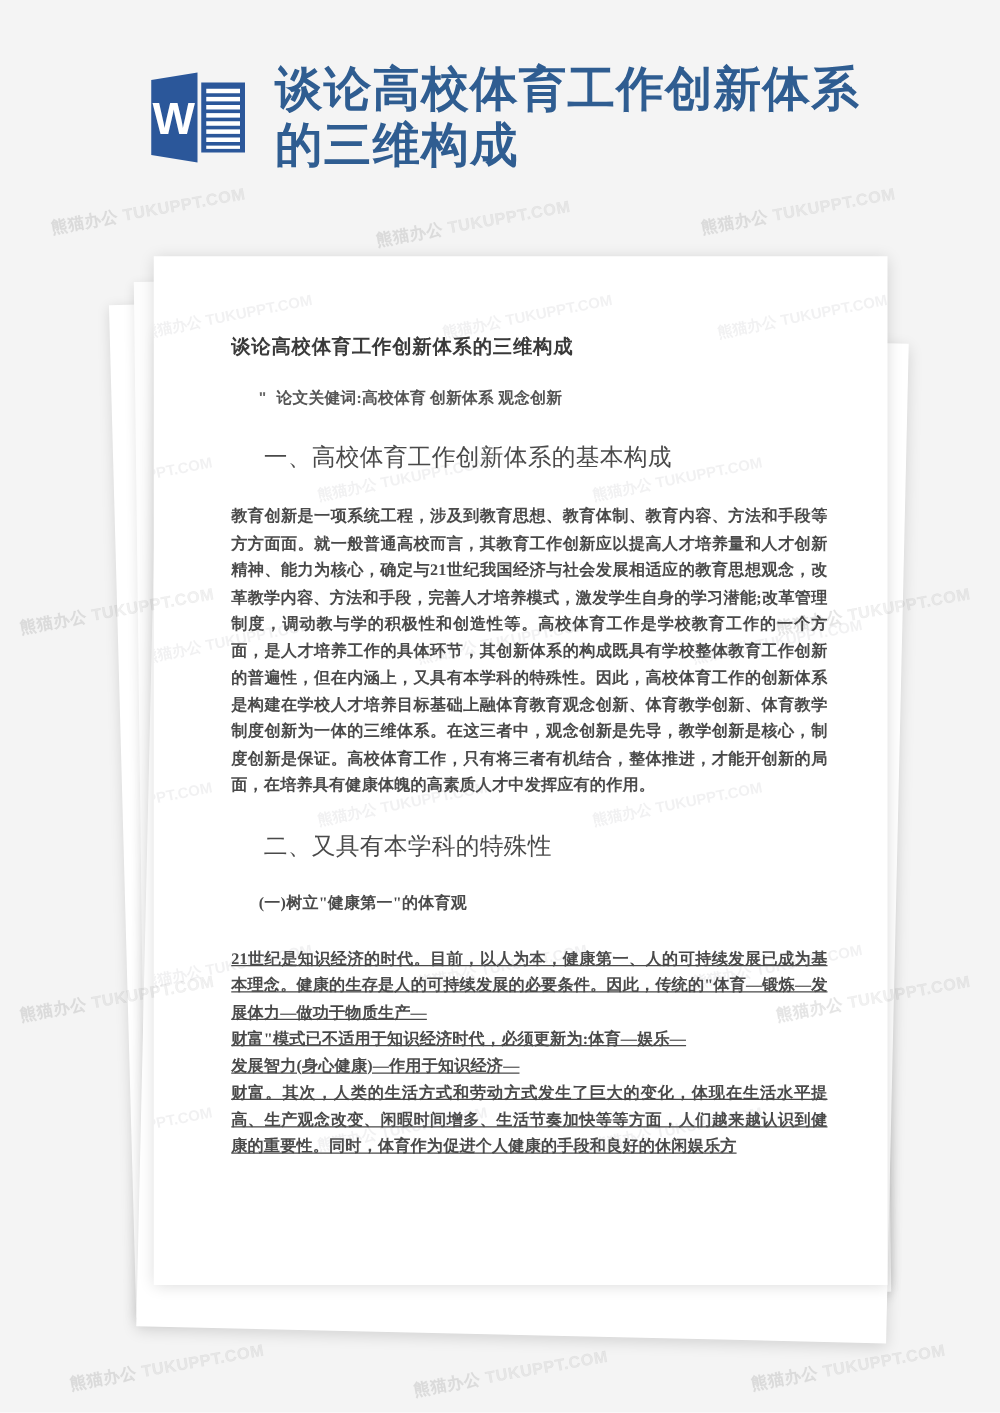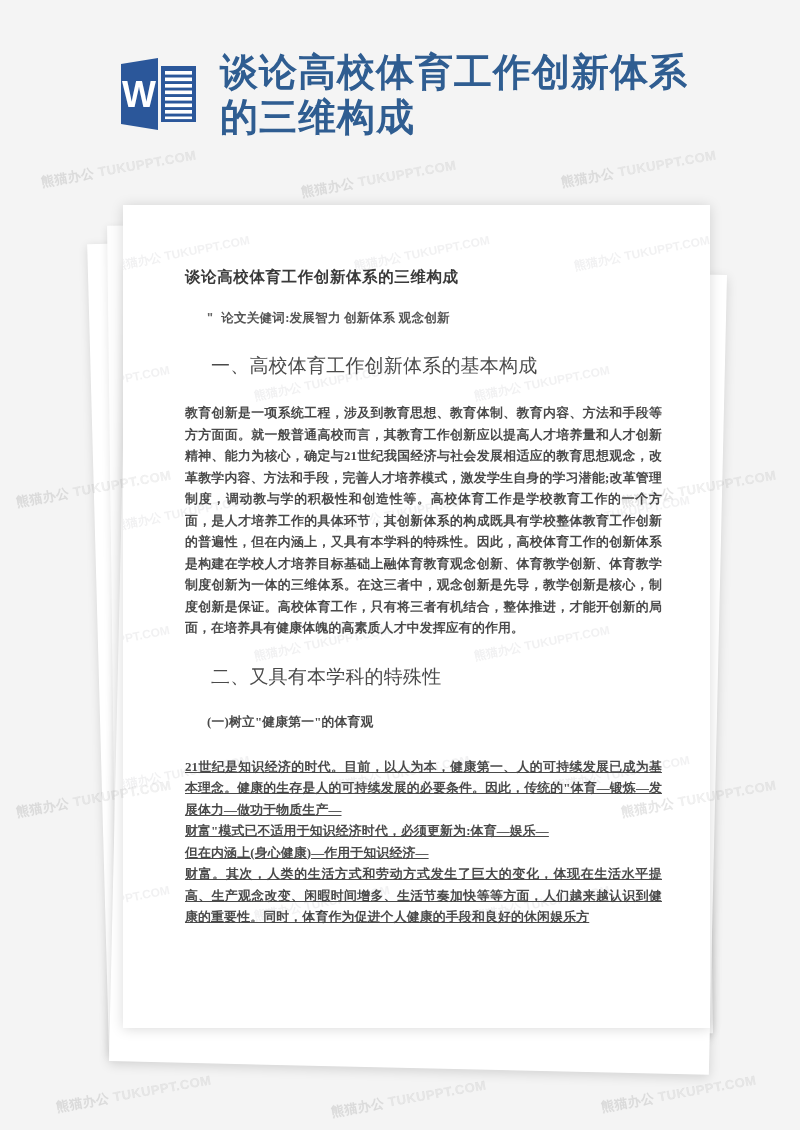--- a/index.html
+++ b/index.html
@@ -251,36 +251,36 @@
     <div class="page-wm" style="left:-90px;  top:690px;">熊猫办公 TUKUPPT.COM</div>
     <div class="page-wm" style="left:130px;  top:690px;">熊猫办公 TUKUPPT.COM</div>
     <div class="page-wm" style="left:350px;  top:690px;">熊猫办公 TUKUPPT.COM</div>
   </div>
 
   <div class="page-inner">
 
     <div class="doc-title">谈论高校体育工作创新体系的三维构成</div>
 
     <div class="keyword-line">
-      <span class="qmark">"</span><span>论文关健词:发展智力 创新体系 观念创新</span>
+      <span class="qmark">"</span><span>论文关健词:高校体育 创新体系 观念创新</span>
     </div>
 
 
     <div class="section-head">一、高校体育工作创新体系的基本构成</div>
 
     <div class="para">教育创新是一项系统工程，涉及到教育思想、教育体制、教育内容、方法和手段等方方面面。就一般普通高校而言，其教育工作创新应以提高人才培养量和人才创新精神、能力为核心，确定与21世纪我国经济与社会发展相适应的教育思想观念，改革教学内容、方法和手段，完善人才培养模式，激发学生自身的学习潜能;改革管理制度，调动教与学的积极性和创造性等。高校体育工作是学校教育工作的一个方面，是人才培养工作的具体环节，其创新体系的构成既具有学校整体教育工作创新的普遍性，但在内涵上，又具有本学科的特殊性。因此，高校体育工作的创新体系是构建在学校人才培养目标基础上融体育教育观念创新、体育教学创新、体育教学制度创新为一体的三维体系。在这三者中，观念创新是先导，教学创新是核心，制度创新是保证。高校体育工作，只有将三者有机结合，整体推进，才能开创新的局面，在培养具有健康体魄的高素质人才中发挥应有的作用。</div>
 
     <div class="section-head">二、又具有本学科的特殊性</div>
 
     <div class="subsection-head">(一)树立"健康第一"的体育观</div>
 
     <div class="para tight">
       <span class="nowrapline">21世纪是知识经济的时代。目前，以人为本，健康第一、人的可持续发展已成为基本理念。健康的生存是人的可持续发展的必要条件。因此，传统的"体育—锻炼—发展体力—做功于物质生产—</span>
       <span class="nowrapline">财富"模式已不适用于知识经济时代，必须更新为:体育—娱乐—</span>
-      <span class="nowrapline">但在内涵上(身心健康)—作用于知识经济—</span>
+      <span class="nowrapline">发展智力(身心健康)—作用于知识经济—</span>
       <span class="nowrapline">财富。其次，人类的生活方式和劳动方式发生了巨大的变化，体现在生活水平提高、生产观念改变、闲暇时间增多、生活节奏加快等等方面，人们越来越认识到健康的重要性。同时，体育作为促进个人健康的手段和良好的休闲娱乐方</span>
     </div>
 
   </div>
 </div>
 
 <div class="wm-layer">
   <div class="wm" style="left:40px;  top:160px;">熊猫办公 TUKUPPT.COM</div>
   <div class="wm" style="left:300px; top:170px;">熊猫办公 TUKUPPT.COM</div>
   <div class="wm" style="left:560px; top:160px;">熊猫办公 TUKUPPT.COM</div>

